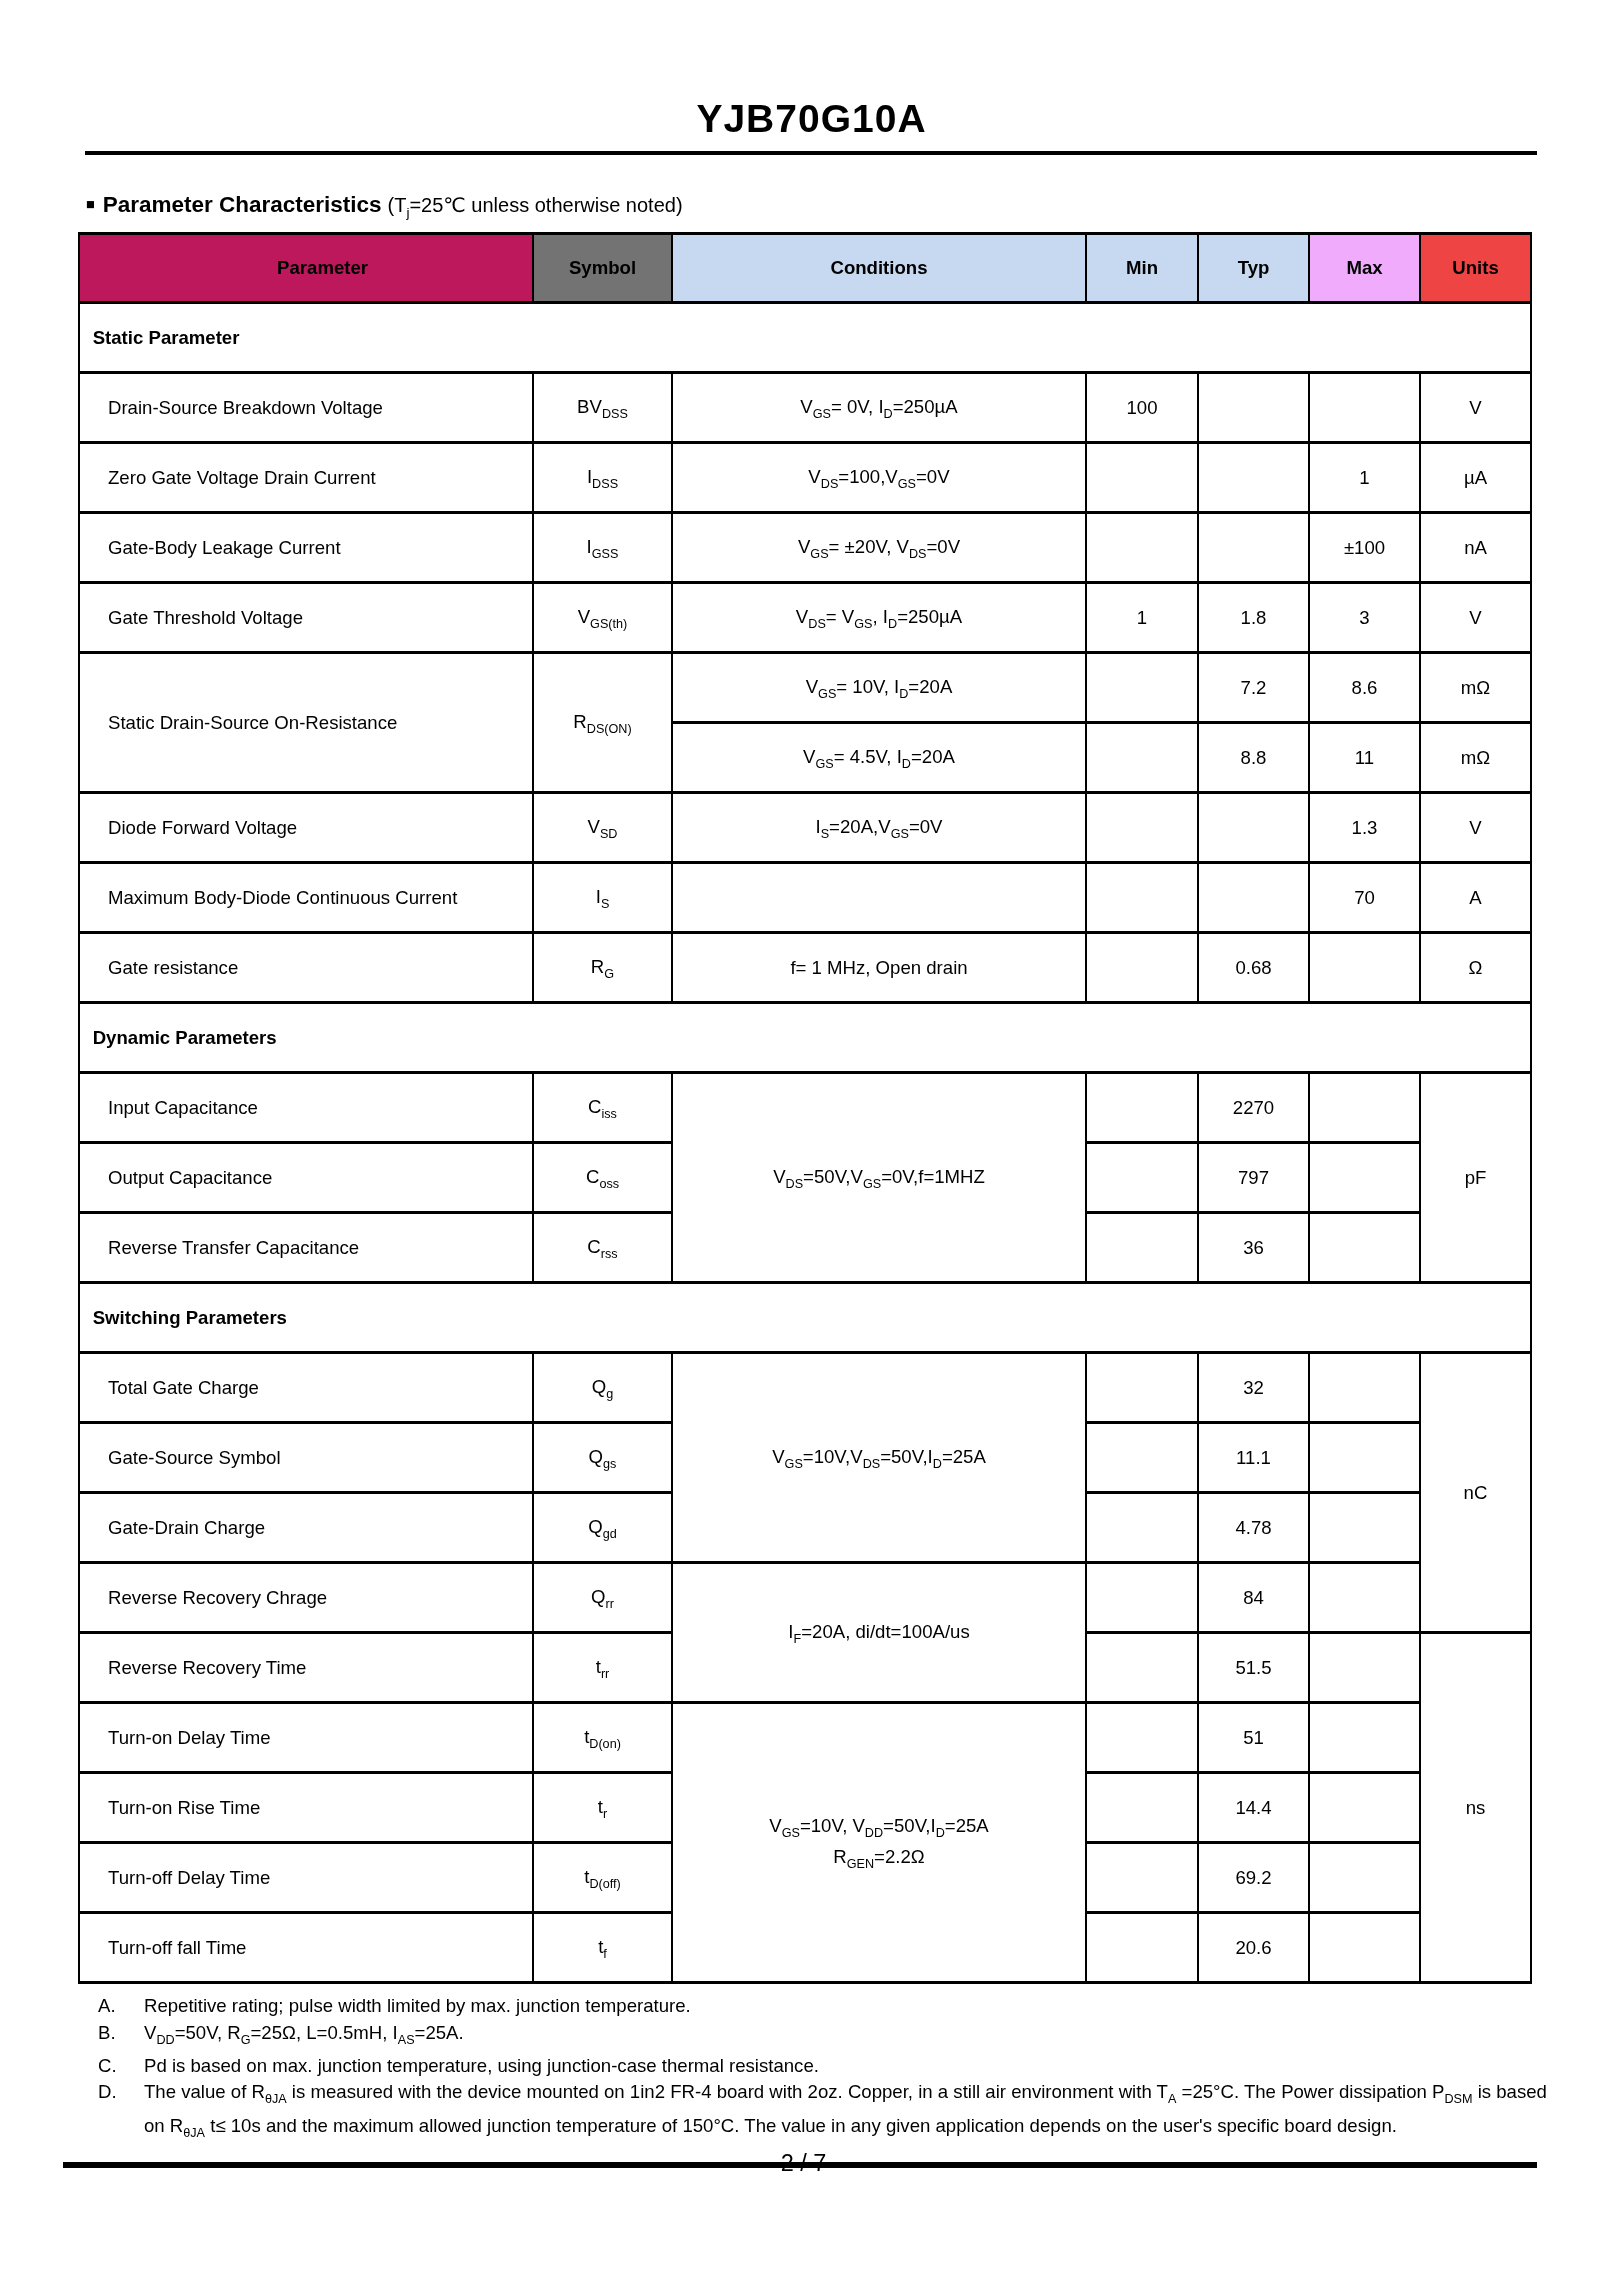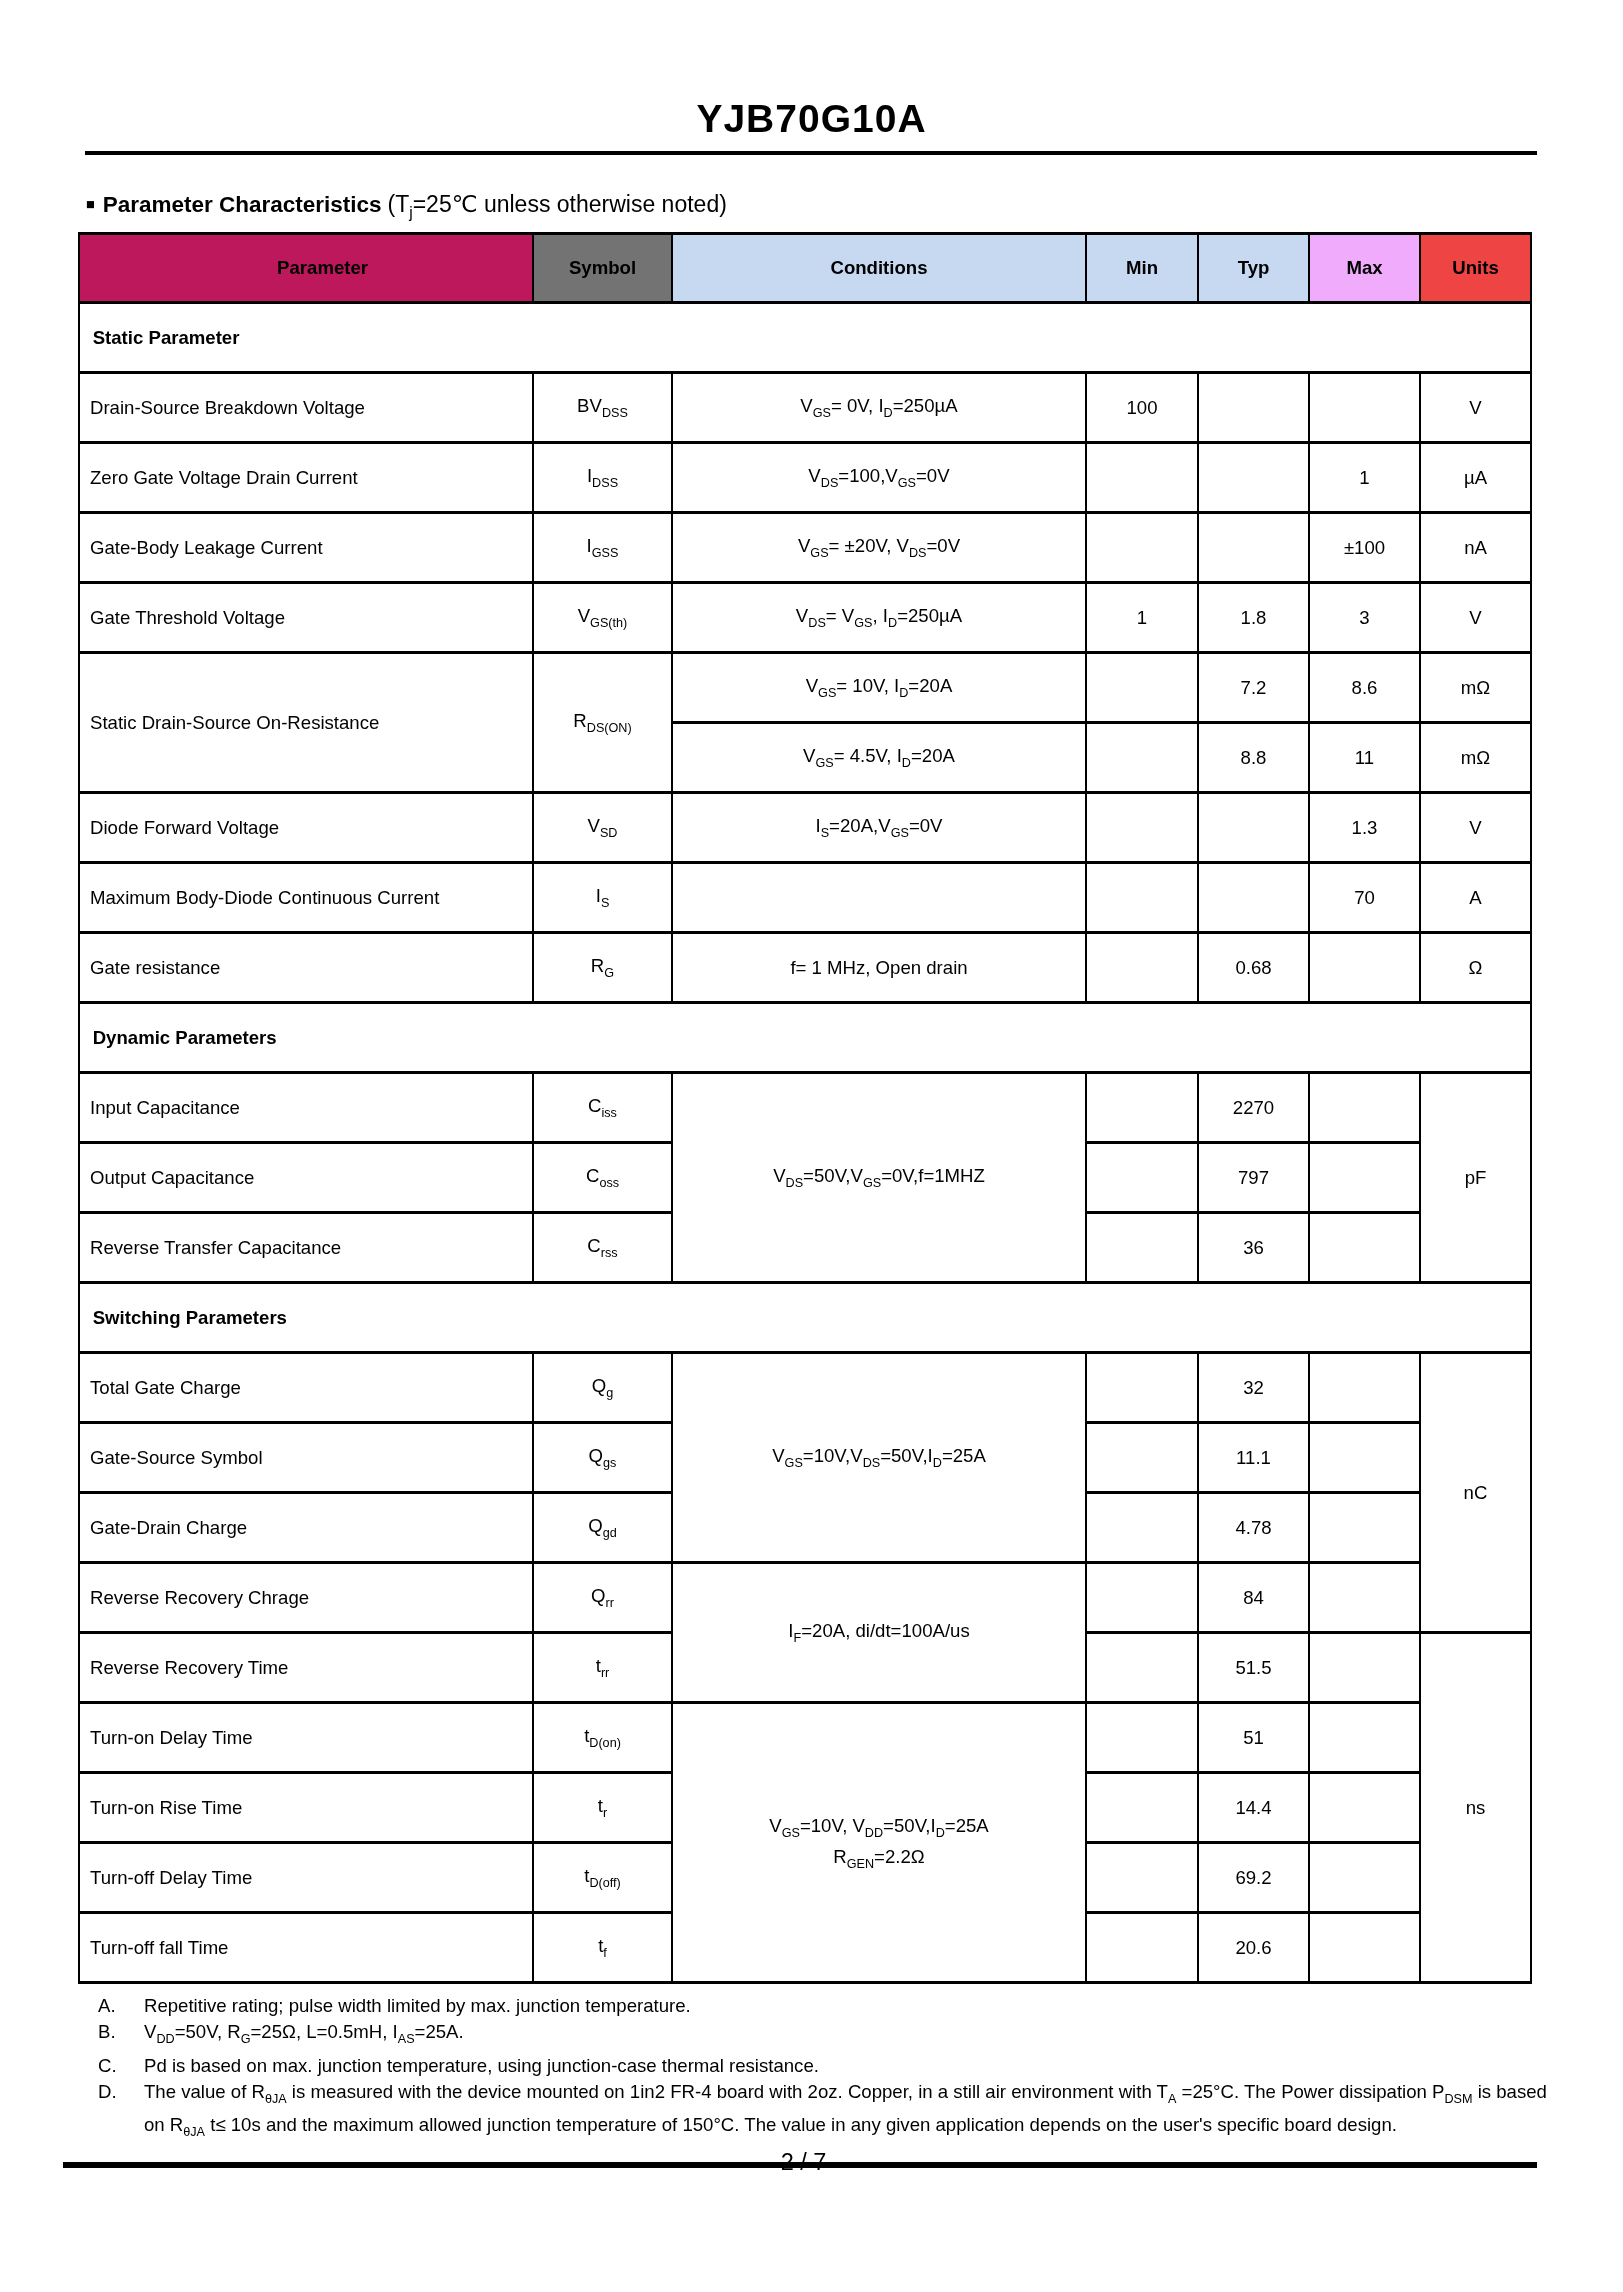--- a/index.html
+++ b/index.html
@@ -27,21 +27,21 @@
     background:#000;
   }
   .heading {
     margin:35px 0 0 86px;
     font-size:22.5px;
     line-height:29px;
     white-space:nowrap;
   }
   .heading .bullet { font-size:14.7px; vertical-align:2.9px; margin-right:7.8px; }
   .heading .heading-bold { font-weight:bold; margin-right:5.9px; }
-  .heading .heading-rest { font-weight:normal; font-size:23px; }
+  .heading .heading-rest { font-weight:normal; font-size:20px; }
   sub { font-size:0.68em; }
 
   table.ec {
     margin:5.9px 0 0 78px;
     width:1451px;
     border-collapse:collapse;
     table-layout:fixed;
   }
   table.ec th, table.ec td {
     border:2px solid #000;
@@ -56,21 +56,21 @@
   table.ec tr { height:70px; }
   table.ec thead tr { height:69px; }
   table.ec th { font-weight:bold; }
   table.ec td.section-cell {
     text-align:left;
     font-weight:bold;
     padding-left:12.7px;
   }
   table.ec td.cell-param {
     text-align:left;
-    padding-left:10px;
+    padding-left:28px;
   }
   table.ec td.cell-cond { line-height:1.5; }
 
   .notes {
     margin:8.8px 69px 0 98px;
     font-size:18.6px;
     line-height:26.5px;
   }
   .note { display:flex; align-items:flex-start; }
   .note-label { width:46px; flex:0 0 46px; }

